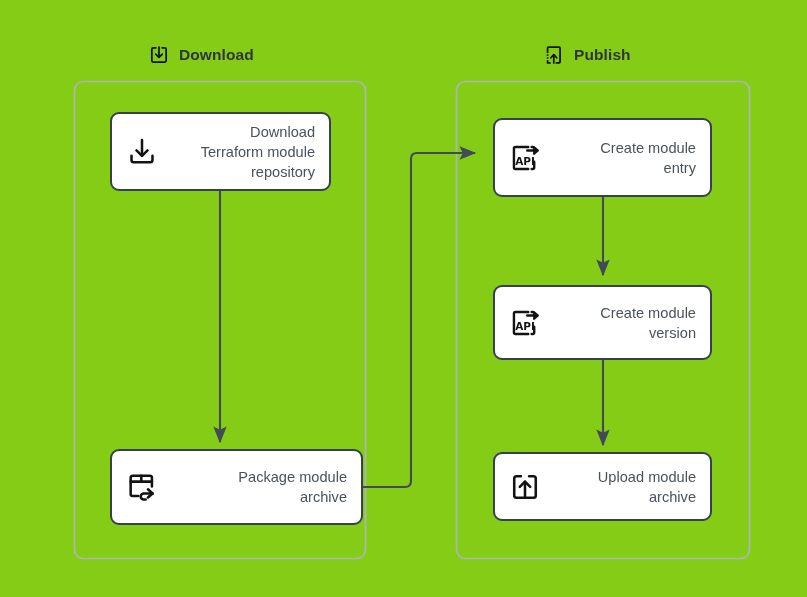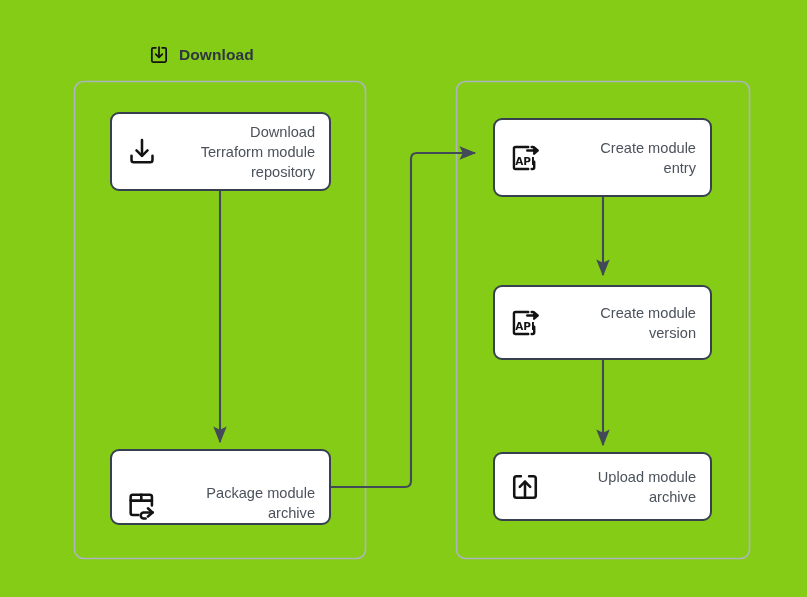--- a/index.html
+++ b/index.html
@@ -98,35 +98,48 @@
     <span>
       <svg class="lane-icon" viewBox="0 0 24 24" fill="none" stroke="#131313" stroke-width="1.9" stroke-linecap="round" stroke-linejoin="round" xmlns="http://www.w3.org/2000/svg">
         <path d="M8.6 4.2 H5.6 a1.4 1.4 0 0 0 -1.4 1.4 V18.4 a1.4 1.4 0 0 0 1.4 1.4 H18.4 a1.4 1.4 0 0 0 1.4 -1.4 V5.6 a1.4 1.4 0 0 0 -1.4 -1.4 H15.4"></path>
         <path d="M12 3.4 V14.4"></path>
         <path d="M8.4 11 L12 14.6 L15.6 11"></path>
       </svg>
     </span>
     <span class="lane-title">Download</span>
   </div>
 
+  <div class="lane-header" style="left:543px; top:44px;">
+    <span>
+      <svg class="lane-icon" viewBox="0 0 24 24" fill="none" stroke="#131313" stroke-width="1.9" stroke-linecap="round" stroke-linejoin="round" xmlns="http://www.w3.org/2000/svg">
+        <path d="M5 9.2 V4.4 a1 1 0 0 1 1 -1 H17.6 a1 1 0 0 1 1 1 V19.6 a1 1 0 0 1 -1 1 H14.6"></path>
+        <path d="M5 12.2 v0.01"></path>
+        <path d="M5 15.2 v0.01"></path>
+        <path d="M5 18.4 v2.2 h2.6"></path>
+        <path d="M11.8 20.6 V11.8"></path>
+        <path d="M8.6 15 L11.8 11.6 L15 15"></path>
+      </svg>
+    </span>
+    <span class="lane-title">Publish</span>
+  </div>
 
   <div class="node" style="left:110px; top:112px; width:221px; height:79px;">
     <span class="node-icon-wrap">
       <svg class="node-icon" viewBox="0 0 24 24" fill="none" stroke="#131313" stroke-width="1.8" stroke-linecap="round" stroke-linejoin="round" xmlns="http://www.w3.org/2000/svg">
         <path d="M12 3.6 V14.6"></path>
         <path d="M8.1 10.9 L12 14.8 L15.9 10.9"></path>
         <path d="M4.6 14.6 V17.6 a1.6 1.6 0 0 0 1.6 1.6 H17.8 a1.6 1.6 0 0 0 1.6 -1.6 V14.6"></path>
       </svg>
     </span>
     <span class="node-label">Download
 Terraform module
 repository</span>
   </div>
 
-  <div class="node" style="left:110px; top:449px; width:221px; height:76px;align-items:flex-end;">
+  <div class="node" style="left:110px; top:449px; width:253px; height:76px;">
     <span class="node-icon-wrap">
       <svg class="node-icon" viewBox="0 0 24 24" fill="none" stroke="#131313" stroke-width="1.8" stroke-linecap="round" stroke-linejoin="round" xmlns="http://www.w3.org/2000/svg">
         <path d="M19 11.6 V5.4 a1.4 1.4 0 0 0 -1.4 -1.4 H5.4 A1.4 1.4 0 0 0 4 5.4 V17 a1.4 1.4 0 0 0 1.4 1.4 H9.4"></path>
         <path d="M4 8.2 H19"></path>
         <path d="M11.5 4 V8.2"></path>
         <path d="M19.6 16.6 H13.2 a2.1 2.1 0 0 0 0 4.2 H14.6"></path>
         <path d="M16.2 13.6 L19.4 16.6 L16.2 19.4"></path>
       </svg>
     </span>
     <span class="node-label">Package module

